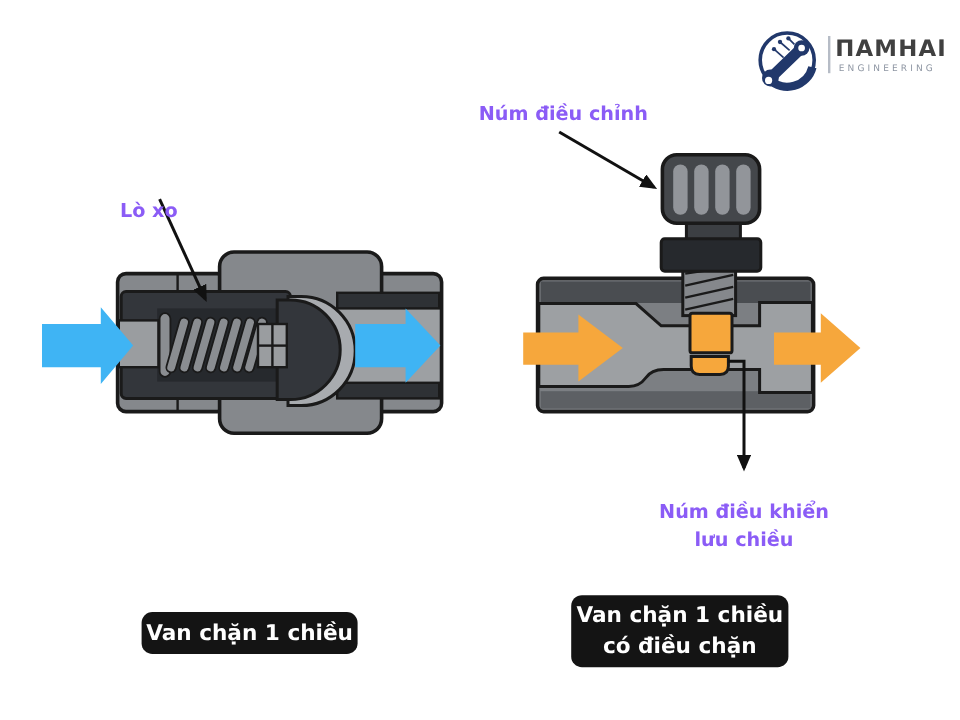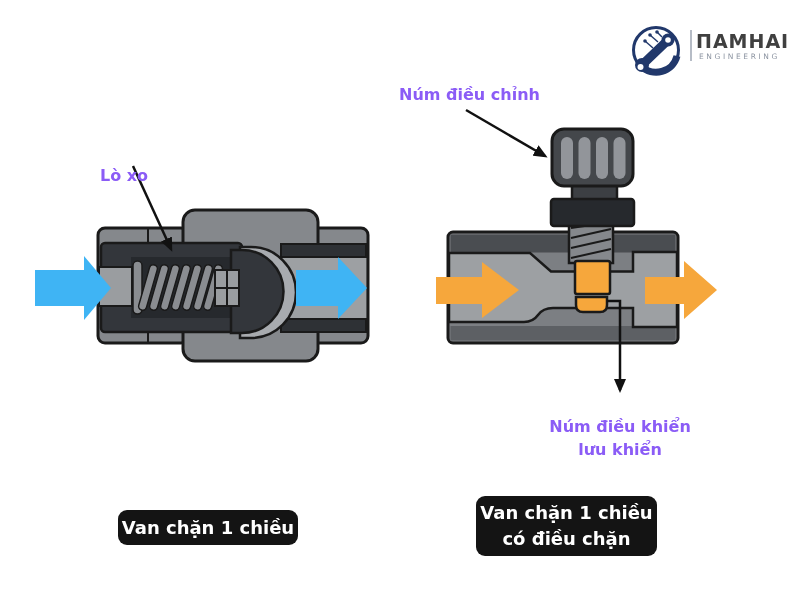--- a/index.html
+++ b/index.html
@@ -138,21 +138,21 @@
     </g>
     <rect x="690" y="30" width="2" height="31" fill="#b6bcc6"></rect>
   </svg>
 
   <div class="lbl lbl-sm" style="left:100px;top:130px;margin-top:36px;">Lò xo</div>
 
   <div class="lbl lbl-sm" style="left:399px;top:85px;">Núm điều chỉnh</div>
 
   <div class="lbl lbl-sm lbl-center" style="left:544px;top:415px;width:152px;">
     <div>Núm điều khiển</div>
-    <div>lưu khiển</div>
+    <div>lưu chiều</div>
   </div>
 
   <div class="caption" id="caption-left">Van chặn 1 chiều</div>
 
   <div class="caption" id="caption-right">
     <div class="cap-line">Van chặn 1 chiều</div>
     <div class="cap-line">có điều chặn</div>
   </div>
 
   <div id="brand-name">ΠAMHAI</div>

